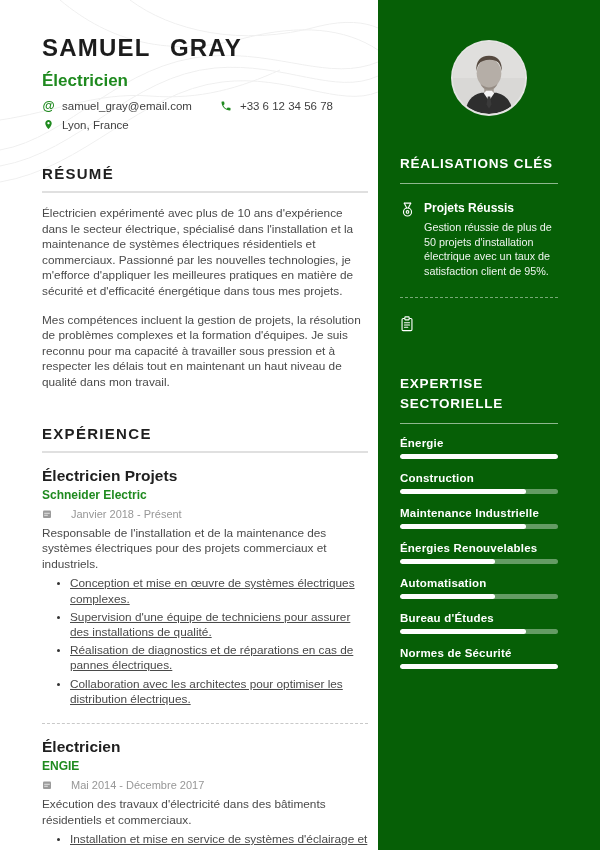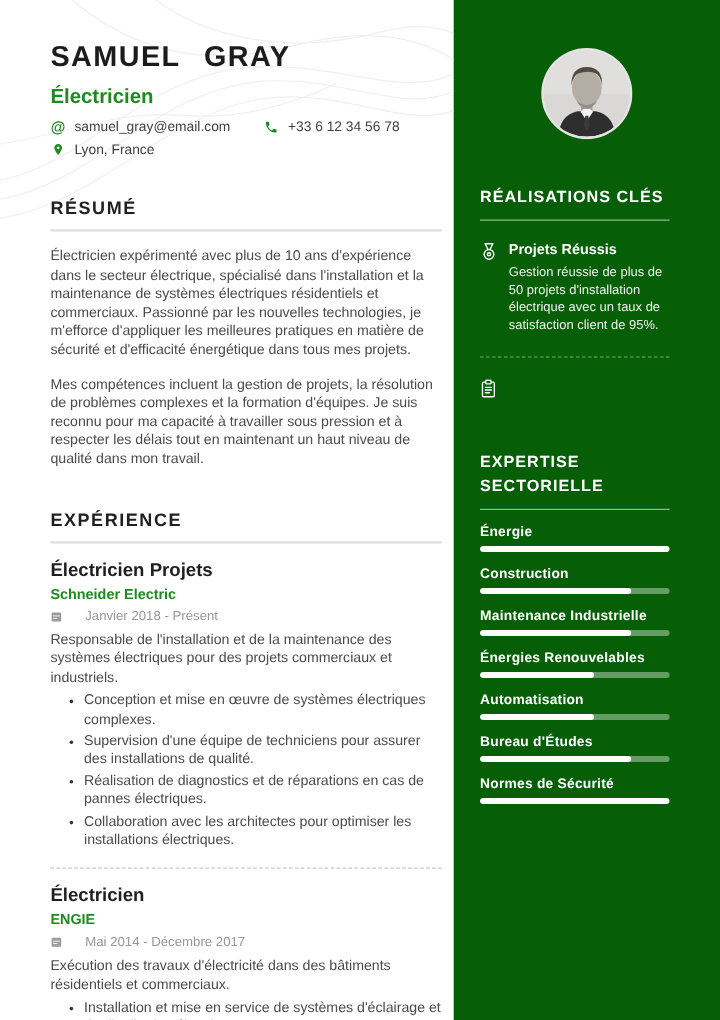--- a/index.html
+++ b/index.html
@@ -1,21 +1,21 @@
 <!DOCTYPE html>
 <html style="--green: #065f06; --accent: #1f8a1f; --bar-fill: #ffffff; --bar-track: rgba(255,255,255,0.38);"><head>
 <meta charset="utf-8">
 <style>
   :root{
     --green:#065f06; --accent:#1f8a1f; --bar-fill:#ffffff; --bar-track:rgba(255,255,255,0.38);
   }
   *{margin:0;padding:0;box-sizing:border-box;}
   html,body{background:#fff;}
   body{font-family:"Liberation Sans","DejaVu Sans",sans-serif;color:#4a4a4a;}
-  .page{position:relative;width:600px;height:850px;overflow:hidden;display:flex;background:#14b8a6;justify-content:flex-end;}
+  .page{position:relative;width:600px;height:850px;overflow:hidden;display:flex;background:#6d28d9;justify-content:flex-end;}
 
   
   .main{position:relative;width:378px;height:850px;background:#fff;padding:0 10px 0 42px;}
   .waves{position:absolute;top:0;left:0;pointer-events:none;z-index:0;}
   .main-inner{position:relative;z-index:1;width:326px;}
   .header{padding-top:34px;}
   .person-name{font-size:24px;font-weight:700;letter-spacing:1.2px;word-spacing:12px;color:#1c1c1c;}
   .person-title{margin-top:9px;font-size:17px;font-weight:700;color:var(--accent);}
   .contact-row{margin-top:8px;display:flex;column-gap:28px;row-gap:4px;align-items:center;}
   .contact-row + .contact-row{margin-top:5px;}
@@ -26,21 +26,21 @@
   .section{margin-top:34px;}
   .h2{font-size:15px;font-weight:700;letter-spacing:1.3px;color:#1f1f1f;}
   .rule{border:none;border-top:2px solid #e0e0e0;margin-top:9px;}
   .para{margin-top:13px;font-size:11.8px;line-height:15.6px;color:#4a4a4a;}
 
   .job{margin-top:14px;}
   .job-title{font-size:15.5px;font-weight:700;color:#1f1f1f;}
   .company{margin-top:3px;font-size:12px;font-weight:700;color:var(--accent);}
   .date-row{margin-top:6px;display:flex;align-items:center;gap:19px;font-size:11px;color:#979797;}
   .job-desc{margin-top:6px;font-size:11.8px;line-height:15.6px;}
-  .job ul{margin-top:4px;padding-left:28px;}
+  .job ul{margin-top:4px;padding-left:28px;text-decoration:underline;}
   .job li{margin-top:3px;font-size:11.8px;line-height:15.2px;color:#4a4a4a;}
   .job li::marker{color:#333;font-size:10px;}
   .dashed{border:none;border-top:1px dashed #c9c9c9;margin:16px 0 2px;}
 
   
   .sidebar{width:222px;height:850px;background:var(--green);color:#fff;flex-shrink:0;}
   .avatar{width:76px;height:76px;margin:40px auto 0;border-radius:50%;overflow:hidden;border:2px solid rgba(255,255,255,0.35);background:#d7d7d5;}
   .avatar svg{display:block;}
   .side-section{margin-top:38px;padding:0 42px 0 22px;}
   .h3{font-size:13.5px;font-weight:700;letter-spacing:0.8px;line-height:20px;color:#fff;}
@@ -125,21 +125,21 @@
                 <rect x="2.2" y="3.8" width="5.6" height="0.9" fill="#fff" opacity="0.8"></rect>
                 <rect x="2.2" y="5.8" width="3.6" height="0.9" fill="#fff" opacity="0.8"></rect>
               </svg>
             <span>Janvier 2018 - Présent</span>
           </div>
           <p class="job-desc">Responsable de l'installation et de la maintenance des systèmes électriques pour des projets commerciaux et industriels.</p>
           <ul>
             <li>Conception et mise en œuvre de systèmes électriques complexes.</li>
             <li>Supervision d'une équipe de techniciens pour assurer des installations de qualité.</li>
             <li>Réalisation de diagnostics et de réparations en cas de pannes électriques.</li>
-            <li>Collaboration avec les architectes pour optimiser les installations électriques.</li>
+            <li>Collaboration avec les architectes pour optimiser les distribution électriques.</li>
           </ul>
         </article>
 
         <hr class="dashed">
 
         <article class="job">
           <div class="job-title">Électricien</div>
           <div class="company">ENGIE</div>
           <div class="date-row">
             <svg width="10" height="10" viewBox="0 0 10 10">

